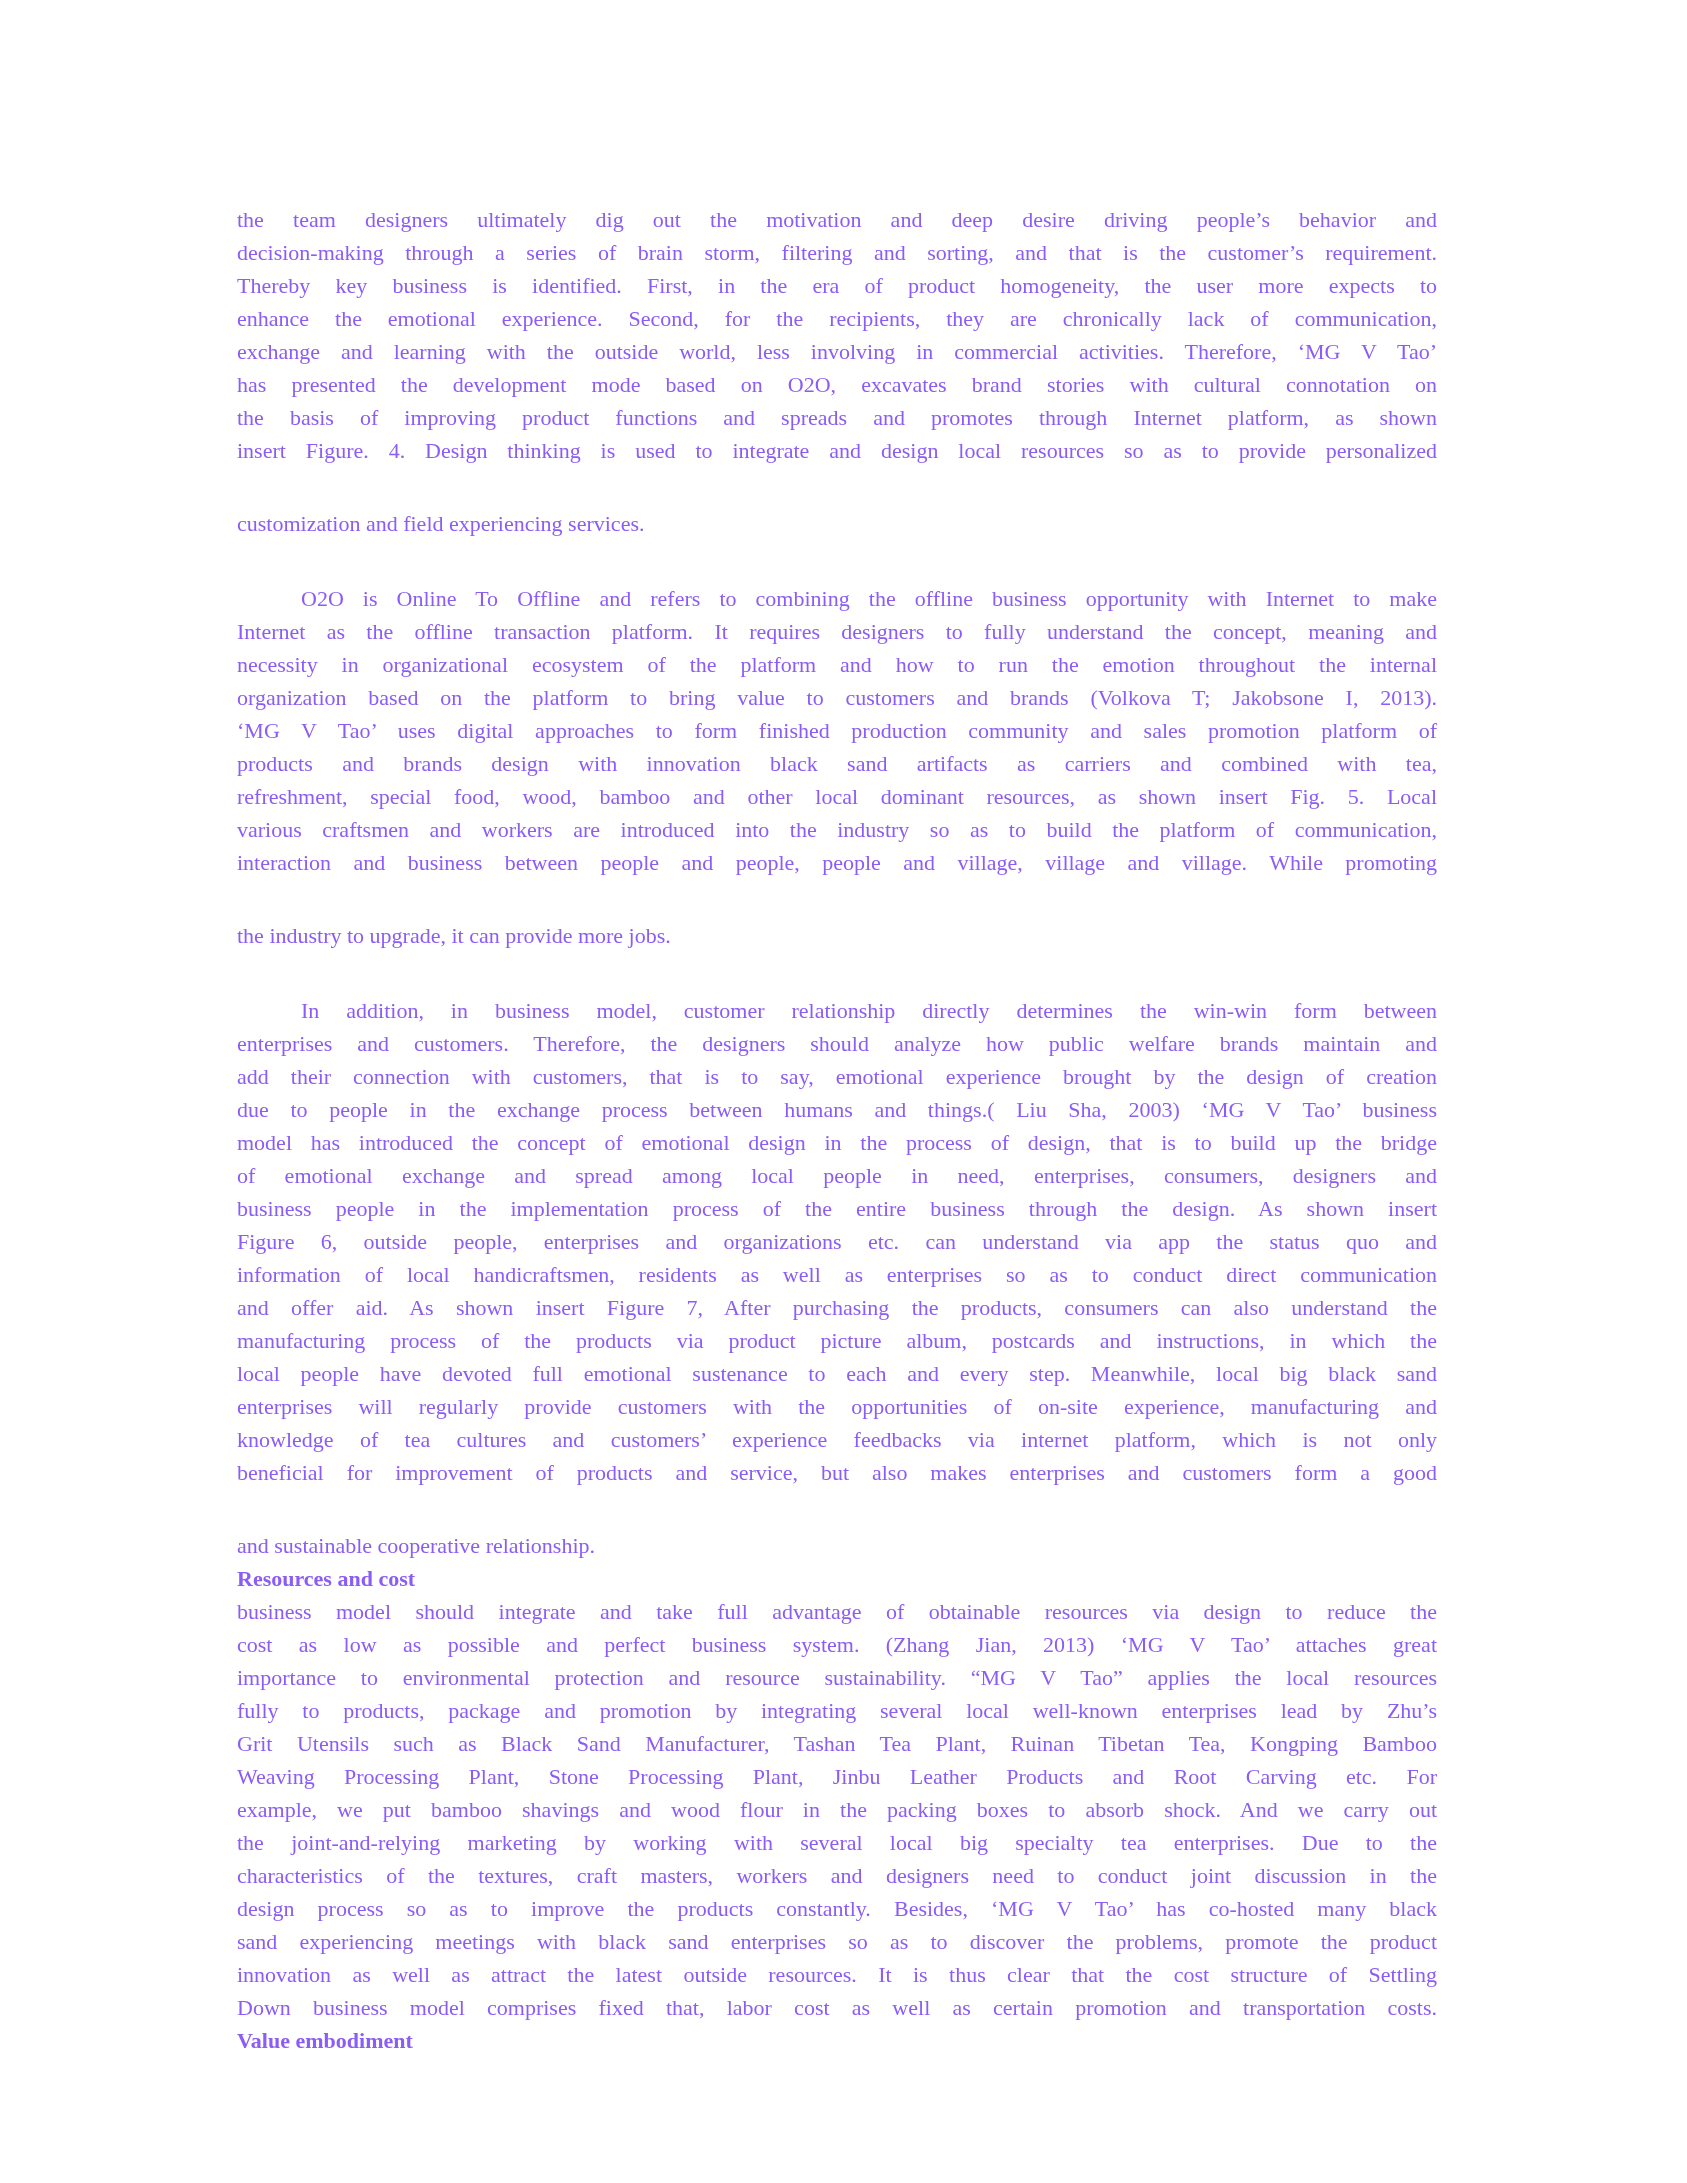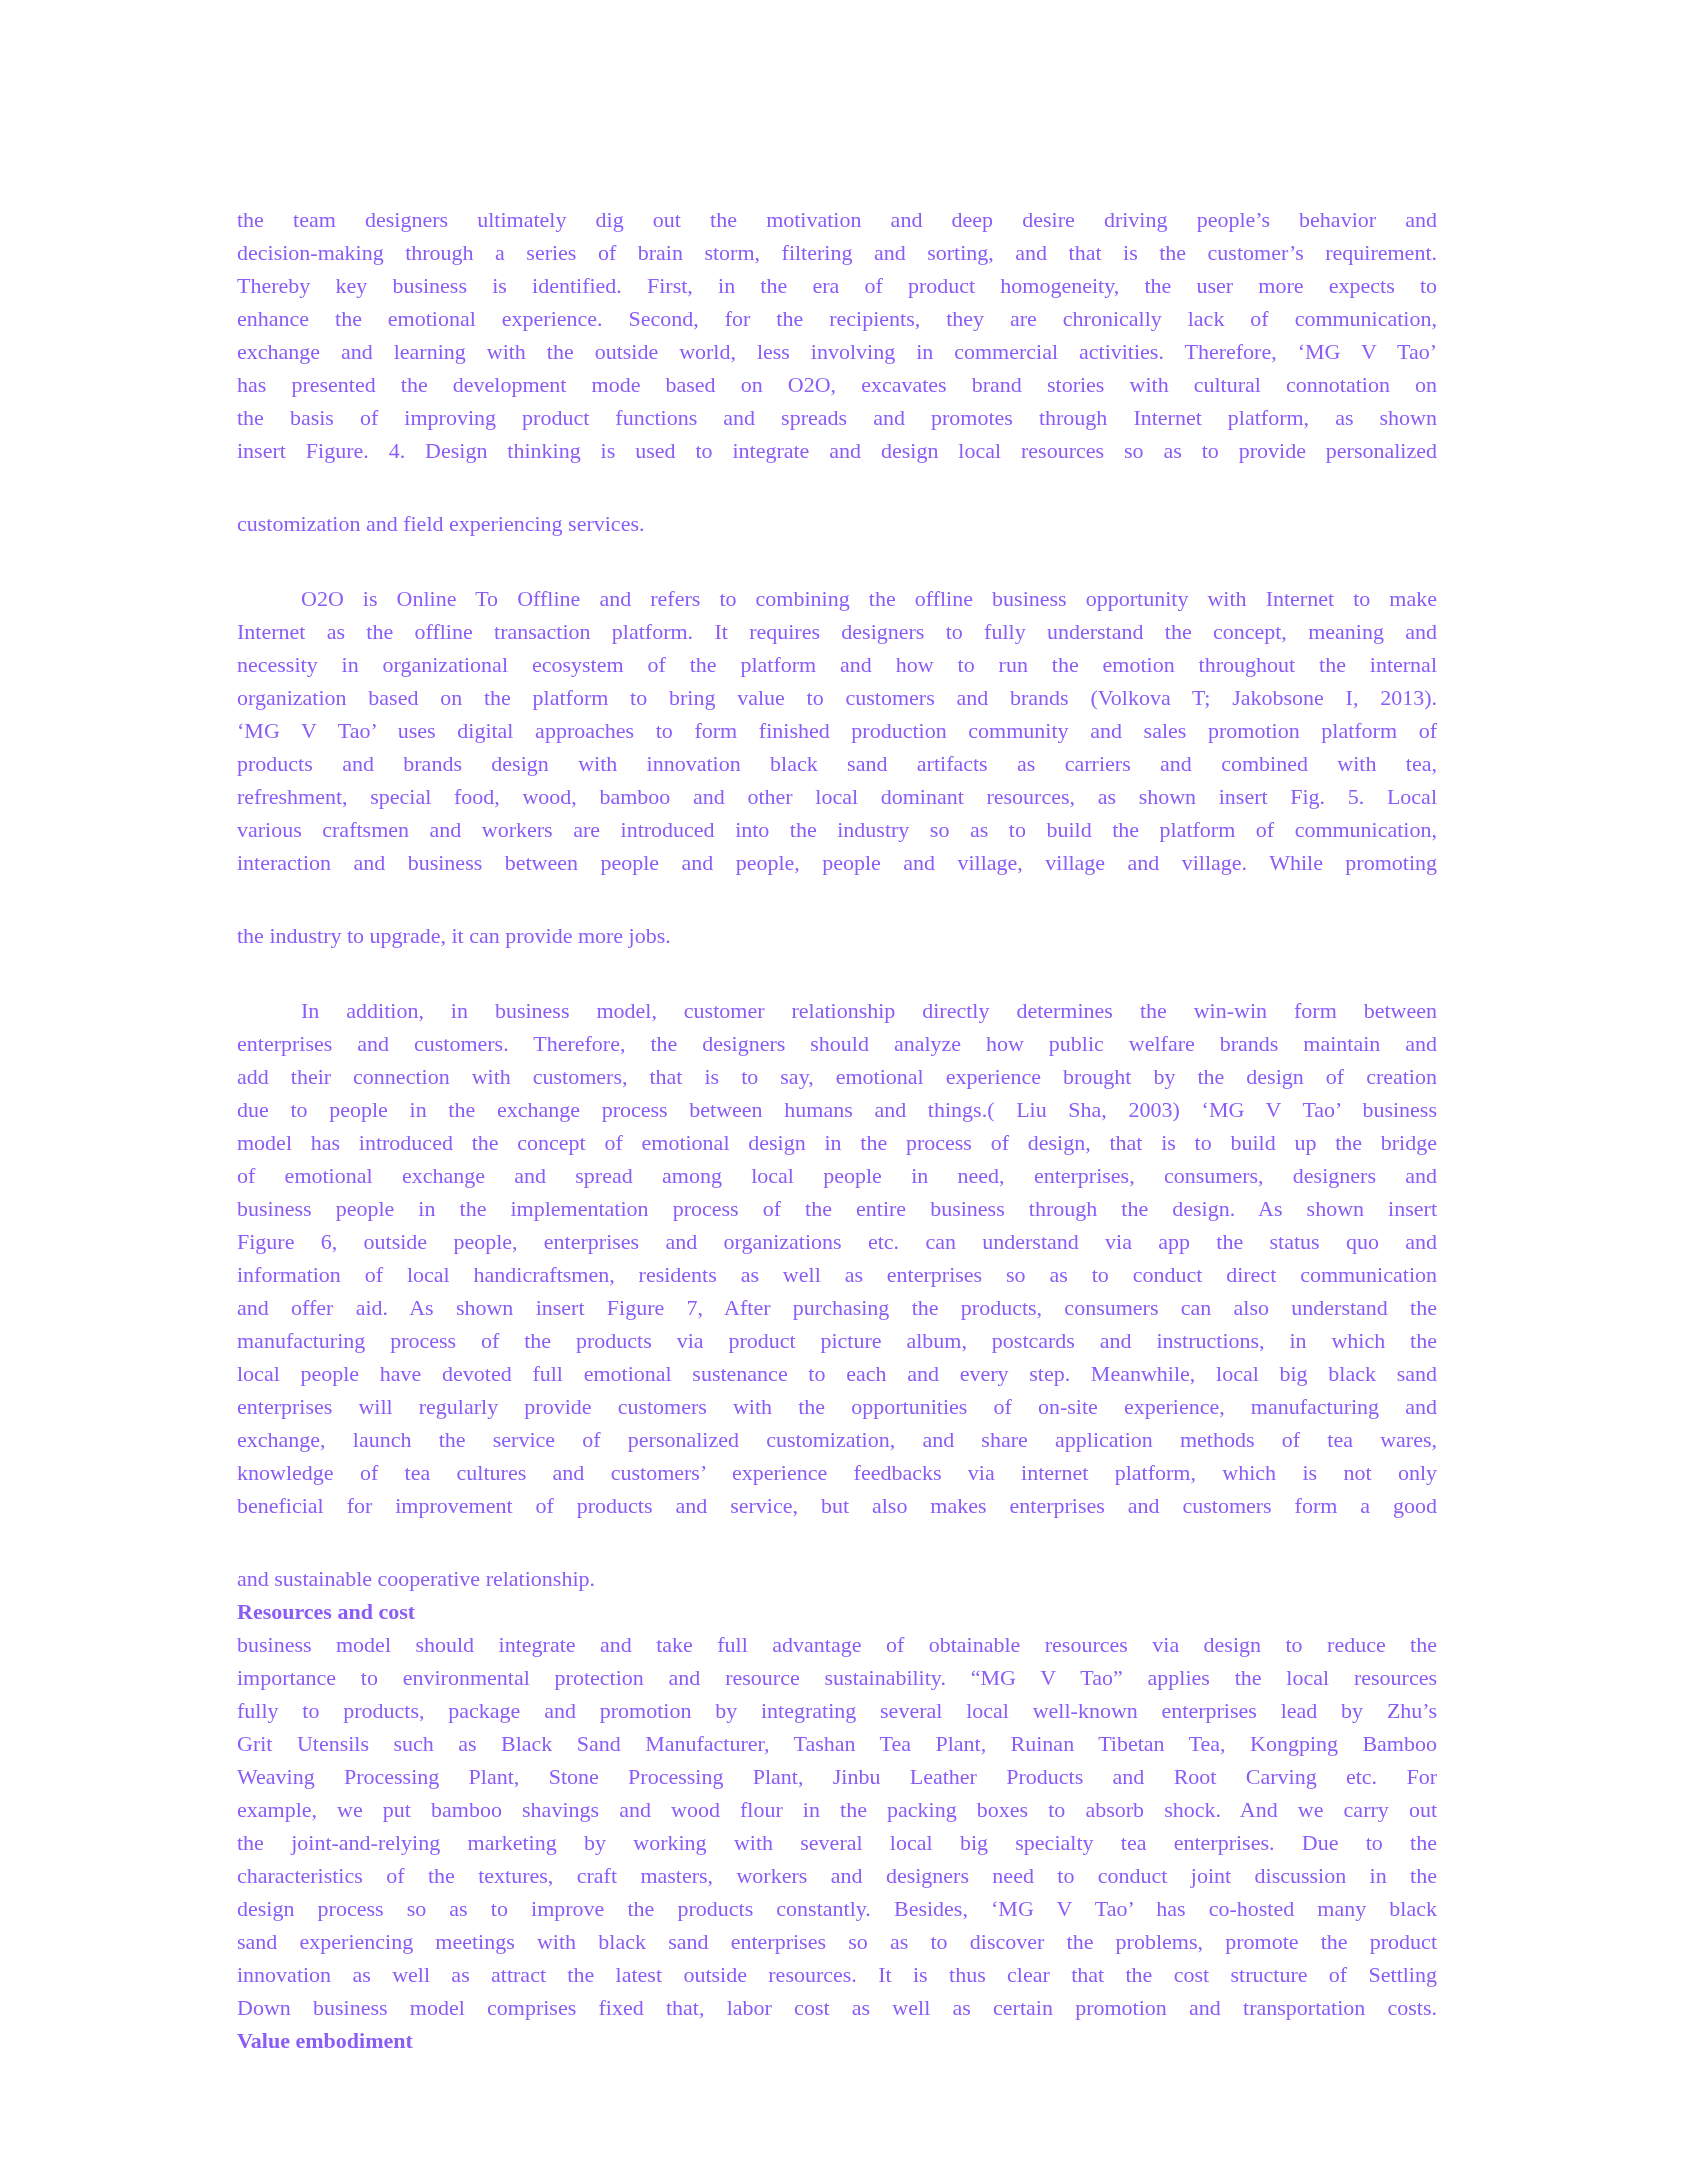--- a/index.html
+++ b/index.html
@@ -76,26 +76,26 @@
       <div class="line">due to people in the exchange process between humans and things.( Liu Sha, 2003) ‘MG V Tao’ business</div>
       <div class="line">model has introduced the concept of emotional design in the process of design, that is to build up the bridge</div>
       <div class="line">of emotional exchange and spread among local people in need, enterprises, consumers, designers and</div>
       <div class="line">business people in the implementation process of the entire business through the design. As shown insert</div>
       <div class="line">Figure 6, outside people, enterprises and organizations etc. can understand via app the status quo and</div>
       <div class="line">information of local handicraftsmen, residents as well as enterprises so as to conduct direct communication</div>
       <div class="line">and offer aid. As shown insert Figure 7, After purchasing the products, consumers can also understand the</div>
       <div class="line">manufacturing process of the products via product picture album, postcards and instructions, in which the</div>
       <div class="line">local people have devoted full emotional sustenance to each and every step. Meanwhile, local big black sand</div>
       <div class="line">enterprises will regularly provide customers with the opportunities of on-site experience, manufacturing and</div>
-      <div class="line">exchange, launch the service of personalized customization, and share application methods of tea wares,</div>
       <div class="line">knowledge of tea cultures and customers’ experience feedbacks via internet platform, which is not only</div>
       <div class="line">beneficial for improvement of products and service, but also makes enterprises and customers form a good</div>
       <div class="line last">and sustainable cooperative relationship.</div>
       <div class="line heading">Resources and cost</div>
       <div class="line">business model should integrate and take full advantage of obtainable resources via design to reduce the</div>
+      <div class="line">cost as low as possible and perfect business system. (Zhang Jian, 2013) ‘MG V Tao’ attaches great</div>
       <div class="line">importance to environmental protection and resource sustainability. “MG V Tao” applies the local resources</div>
       <div class="line">fully to products, package and promotion by integrating several local well-known enterprises lead by Zhu’s</div>
       <div class="line">Grit Utensils such as Black Sand Manufacturer, Tashan Tea Plant, Ruinan Tibetan Tea, Kongping Bamboo</div>
       <div class="line">Weaving Processing Plant, Stone Processing Plant, Jinbu Leather Products and Root Carving etc. For</div>
       <div class="line">example, we put bamboo shavings and wood flour in the packing boxes to absorb shock. And we carry out</div>
       <div class="line">the joint-and-relying marketing by working with several local big specialty tea enterprises. Due to the</div>
       <div class="line">characteristics of the textures, craft masters, workers and designers need to conduct joint discussion in the</div>
       <div class="line">design process so as to improve the products constantly. Besides, ‘MG V Tao’ has co-hosted many black</div>
       <div class="line">sand experiencing meetings with black sand enterprises so as to discover the problems, promote the product</div>
       <div class="line">innovation as well as attract the latest outside resources. It is thus clear that the cost structure of Settling</div>

